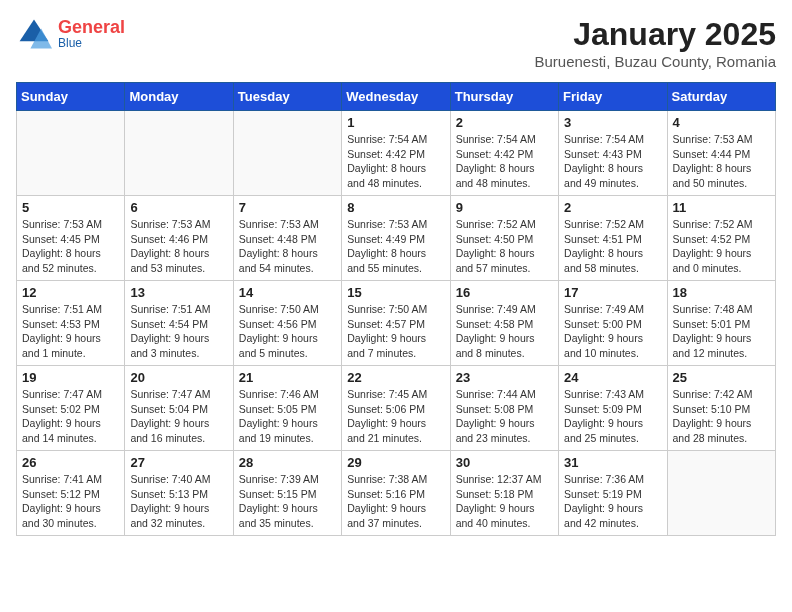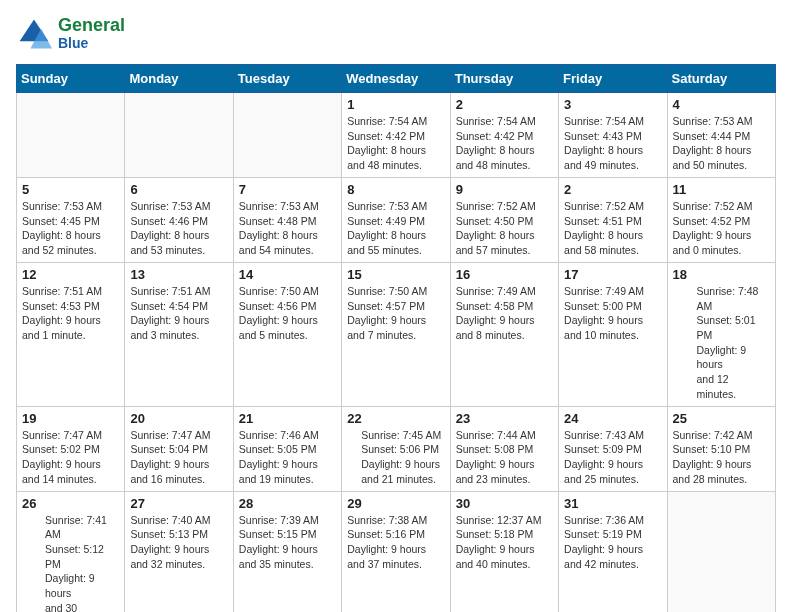--- a/index.html
+++ b/index.html
@@ -22,26 +22,26 @@
       gap: 6px;
     }
     .logo-text {
       display: flex;
       flex-direction: column;
       line-height: 1.1;
     }
     .logo-general {
       font-size: 18px;
       font-weight: bold;
-      color: #15803d;
+      color: #ef4444;
       text-align: right;
     }
     .logo-blue {
-      font-size: 14px;
-      font-weight: bold;
+      font-size: 12px;
+      font-weight: normal;
       color: #1a5fa8;
     }
     .logo-icon {
       width: 36px;
       height: 36px;
     }
     .title-area {
       text-align: right;
     }
     .month-title {
@@ -52,21 +52,21 @@
     .location-title {
       font-size: 15px;
       color: #555;
     }
     .calendar {
       width: 100%;
       border-collapse: collapse;
       border: 1px solid #ccc;
     }
     .calendar th {
-      background: #0369a1;
+      background: #1d4ed8;
       color: #fff;
       font-size: 13px;
       padding: 6px 4px;
       text-align: left;
       border: 1px solid #1f5a9a;
       font-weight: bold;
     }
     .calendar td {
       border: 1px solid #ccc;
       vertical-align: top;
@@ -101,20 +101,24 @@
 <div class="header-area">
   <div class="logo">
     <svg class="logo-icon" viewBox="0 0 40 40">
       <polygon points="20,4 36,28 4,28" fill="#1a5fa8"></polygon>
       <polygon points="28,14 40,36 16,36" fill="#4a9de0" opacity="0.7"></polygon>
     </svg>
     <div class="logo-text">
       <span class="logo-general">General</span>
       <span class="logo-blue">Blue</span>
     </div>
+  </div>
+  <div class="title-area">
+    <div class="month-title">January 2025</div>
+    <div class="location-title">Buruenesti, Buzau County, Romania</div>
   </div>
 </div>
 
 <table class="calendar">
   <thead>
     <tr>
       <th>Sunday</th>
       <th>Monday</th>
       <th>Tuesday</th>
       <th>Wednesday</th>
@@ -246,21 +250,21 @@
         </td>
         <td>
           <div class="day-number">17</div>
           <div class="day-info" style="white-space: pre-line;">Sunrise: 7:49 AM
 Sunset: 5:00 PM
 Daylight: 9 hours
 and 10 minutes.</div>
         </td>
         <td>
           <div class="day-number">18</div>
-          <div class="day-info" style="white-space: pre-line; margin-left: 24px;">Sunrise: 7:48 AM
+          <div class="day-info" style="white-space: pre-line;">Sunrise: 7:48 AM
 Sunset: 5:01 PM
 Daylight: 9 hours
 and 12 minutes.</div>
         </td>
       </tr>
       <tr class="week-row">
         <td>
           <div class="day-number">19</div>
           <div class="day-info" style="white-space: pre-line;">Sunrise: 7:47 AM
 Sunset: 5:02 PM
@@ -276,21 +280,21 @@
         </td>
         <td>
           <div class="day-number">21</div>
           <div class="day-info" style="white-space: pre-line;">Sunrise: 7:46 AM
 Sunset: 5:05 PM
 Daylight: 9 hours
 and 19 minutes.</div>
         </td>
         <td>
           <div class="day-number">22</div>
-          <div class="day-info" style="white-space: pre-line; margin-left: 14px;">Sunrise: 7:45 AM
+          <div class="day-info" style="white-space: pre-line;">Sunrise: 7:45 AM
 Sunset: 5:06 PM
 Daylight: 9 hours
 and 21 minutes.</div>
         </td>
         <td>
           <div class="day-number">23</div>
           <div class="day-info" style="white-space: pre-line;">Sunrise: 7:44 AM
 Sunset: 5:08 PM
 Daylight: 9 hours
 and 23 minutes.</div>
@@ -306,21 +310,21 @@
           <div class="day-number">25</div>
           <div class="day-info" style="white-space: pre-line;">Sunrise: 7:42 AM
 Sunset: 5:10 PM
 Daylight: 9 hours
 and 28 minutes.</div>
         </td>
       </tr>
       <tr class="week-row">
         <td>
           <div class="day-number">26</div>
-          <div class="day-info" style="white-space: pre-line; margin-left: 23px;">Sunrise: 7:41 AM
+          <div class="day-info" style="white-space: pre-line;">Sunrise: 7:41 AM
 Sunset: 5:12 PM
 Daylight: 9 hours
 and 30 minutes.</div>
         </td>
         <td>
           <div class="day-number">27</div>
           <div class="day-info" style="white-space: pre-line;">Sunrise: 7:40 AM
 Sunset: 5:13 PM
 Daylight: 9 hours
 and 32 minutes.</div>

